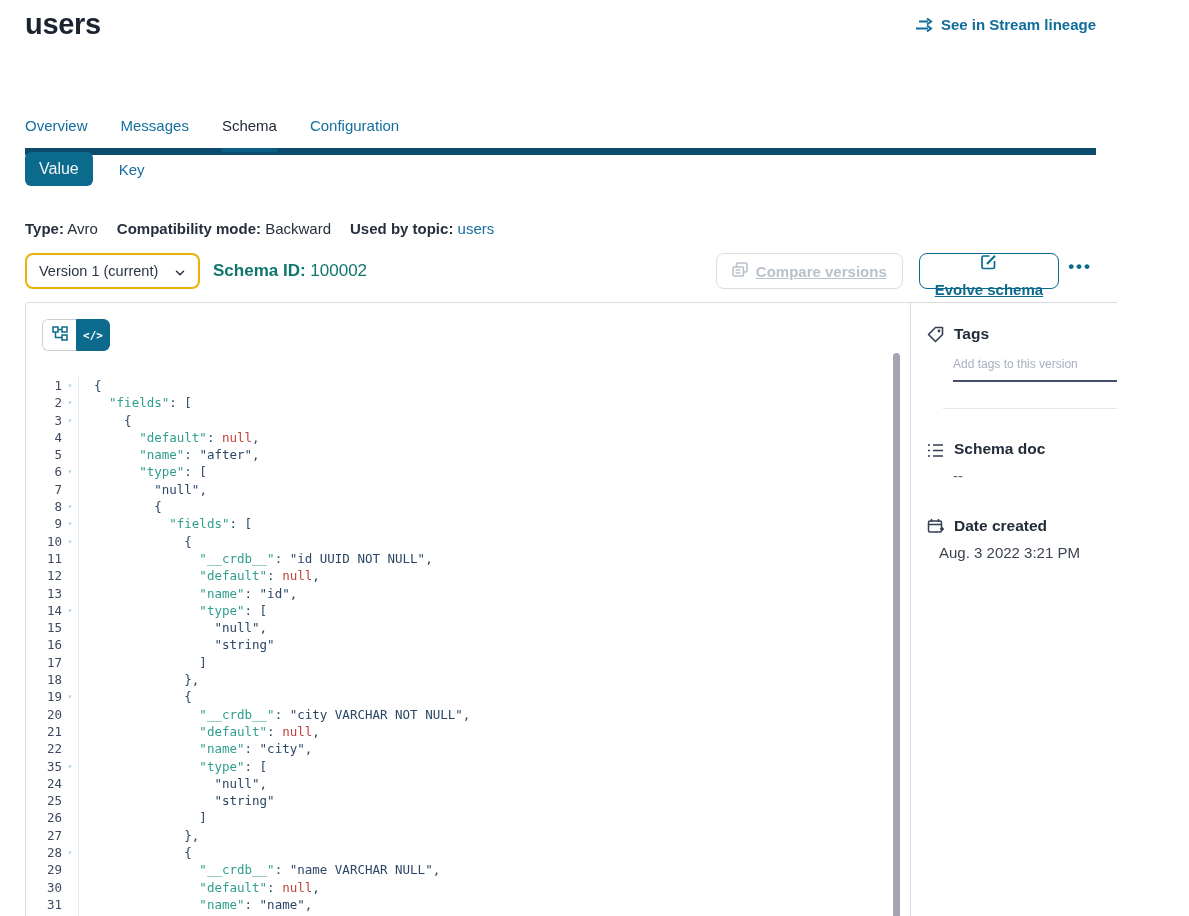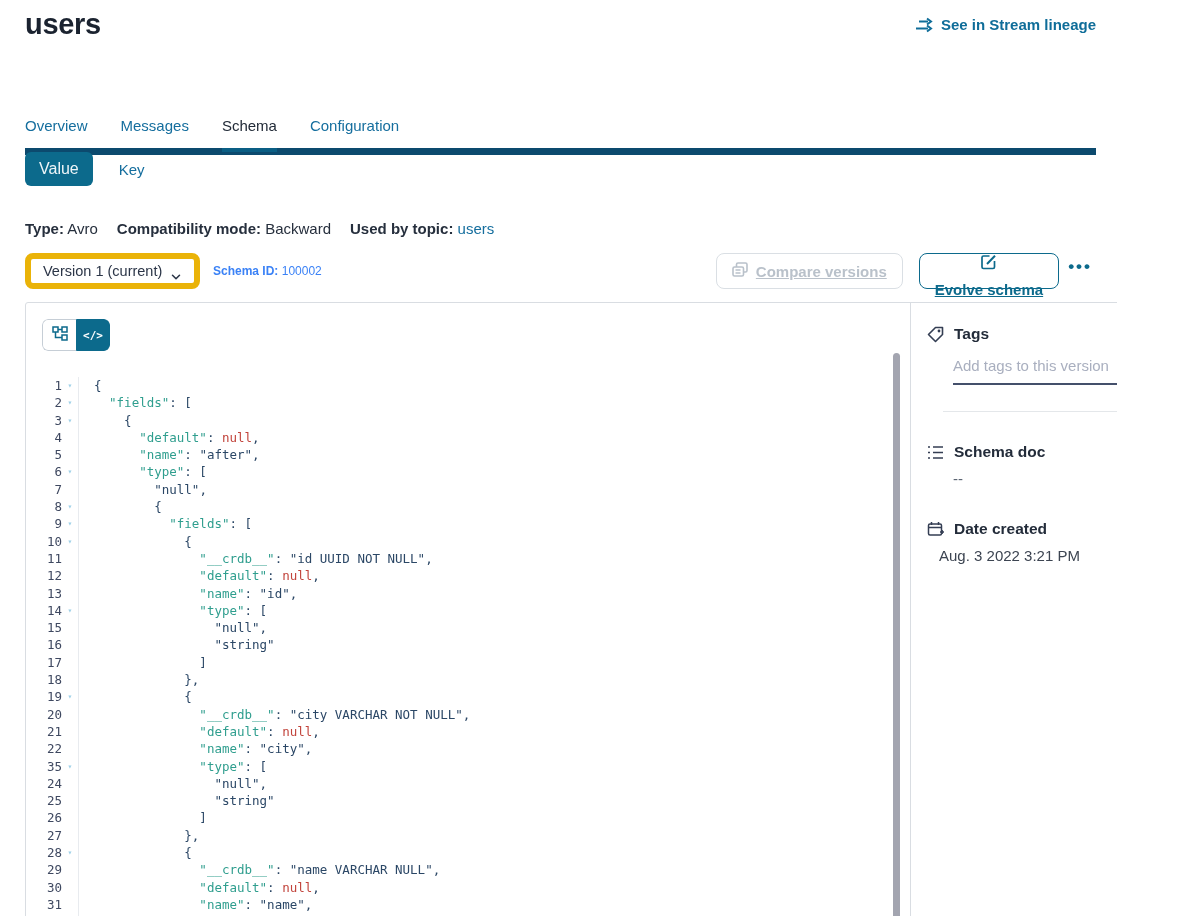--- a/index.html
+++ b/index.html
@@ -21,23 +21,23 @@
   
   .vk-row { position:absolute; top:152px; left:25px; display:flex; align-items:center; }
   .vk-value { background:#0c6a8c; color:#eef5f8; font-size:16px; padding:8px 14px; border:none; border-radius:6px; cursor:pointer; }
   .vk-key { color:#156e9e; font-size:15px; margin-left:26px; background:none; border:none; cursor:pointer;text-align:center; }
   
   .meta-row { position:absolute; top:220px; left:25px; display:flex; gap:19px; font-size:15px; color:#262f3d; }
   .meta-item b { font-weight:700; }
   .meta-link { color:#156e9e; cursor:pointer; }
   
   .version-row { position:absolute; top:253px; left:25px; right:25px; height:36px; display:flex; align-items:center; }
-  .version-select { position:relative; width:175px; height:36px; border:6px solid #eab308; border-radius:8px; background:#fff; display:flex; align-items:center; padding:0 12px; font-size:14.5px; color:#2b3547; cursor:pointer; }
+  .version-select { position:relative; width:175px; height:36px; border:2px solid #eab308; border-radius:8px; background:#fff; display:flex; align-items:center; padding:0 12px; font-size:14.5px; color:#2b3547; cursor:pointer; }
   .version-select svg { position:absolute; right:11px; top:11px; }
-  .schema-id { margin-left:13px; font-size:12px; color:#3b82f6; }
+  .schema-id { margin-left:13px; font-size:17px; color:#0f766e; }
   .schema-id b { font-weight:700; }
   .spacer { flex:1; }
   .btn { height:36px; display:flex; align-items:center; gap:8px; background:#fff; border-radius:8px; font-size:15px; padding:0 15px; cursor:pointer; font-family:"Liberation Sans",sans-serif;text-decoration:underline; }
   .btn-compare { border:1px solid #dadfe4; color:#b9c1ca; font-weight:700; margin-right:16px; }
   .btn-evolve { border:1px solid #0c6a8c; color:#0c6a8c; font-weight:700;flex-direction:column; }
   .more-btn { border:none; background:none; color:#0c6a8c; font-size:17px; font-weight:700; letter-spacing:2px; margin-left:9px; cursor:pointer; line-height:10px; padding-bottom:8px; }
   
   .card { position:absolute; top:302px; left:25px; width:1141px; height:700px; border:1px solid #d9dde2; border-radius:3px; display:flex; background:#fff; }
   .code-pane { width:895px; border-right:1px solid #d9dde2; position:relative; padding-top:16px; }
   .view-toggle { display:inline-flex; margin-left:16px; border-radius:6px; overflow:hidden; }
@@ -49,23 +49,23 @@
   .ln { width:36px; text-align:right; color:#3e4860; flex-shrink:0; }
   .fold { width:17px; text-align:center; color:#9fd1e8; font-size:8px; line-height:17.3px; flex-shrink:0; border-right:1px solid #e8ebef; margin-right:2px; }
   .code-text { padding-left:13px; }
   .tok-k { color:#2f9e8e; }
   .tok-p { color:#2b4766; }
   .tok-s { color:#2b4766; }
   .tok-n { color:#c2443c; }
   .scroll-thumb { position:absolute; top:50px; right:10px; width:7px; height:600px; background:#a3a5b0; border-radius:4px; cursor:pointer; }
   
   .sidebar { flex:1; padding:22px 20px 0 16px; }
-  .sb-header { display:flex; align-items:center; gap:10px; font-size:15.5px; font-weight:700; color:#232c3a; }
+  .sb-header { display:flex; align-items:flex-end; gap:10px; font-size:15.5px; font-weight:700; color:#232c3a; }
   .sb-header svg { display:block; color:#343e53; }
-  .tags-input { display:block; margin:12px 0 0 26px; width:192px; border:none; border-bottom:2px solid #44506b; outline:none; font-size:15px; padding:2px 0 9px 0; color:#7f1d1d; font-family:"Liberation Sans",sans-serif; background:transparent; }
+  .tags-input { display:block; margin:12px 0 0 26px; width:192px; border:none; border-bottom:2px solid #44506b; outline:none; font-size:12px; padding:2px 0 9px 0; color:#7f1d1d; font-family:"Liberation Sans",sans-serif; background:transparent; }
   .tags-input::placeholder { color:#a9afbf; }
   .sb-divider { height:1px; background:#e4e7ea; margin:26px 0 0 16px; }
   .sb-sec-doc { margin-top:31px; }
   .sb-sec-date { margin-top:33px; }
   .sb-value { margin:9px 0 0 26px; font-size:15px; color:#5c6573; }
   .sb-value-date { margin:9px 0 0 12px; font-size:15px; color:#3c4451; }
 </style>
 </head>
 <body>
 

